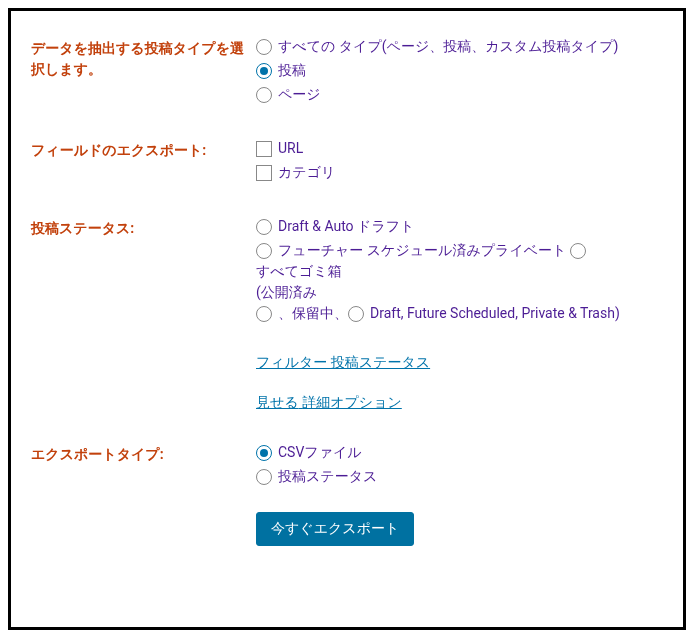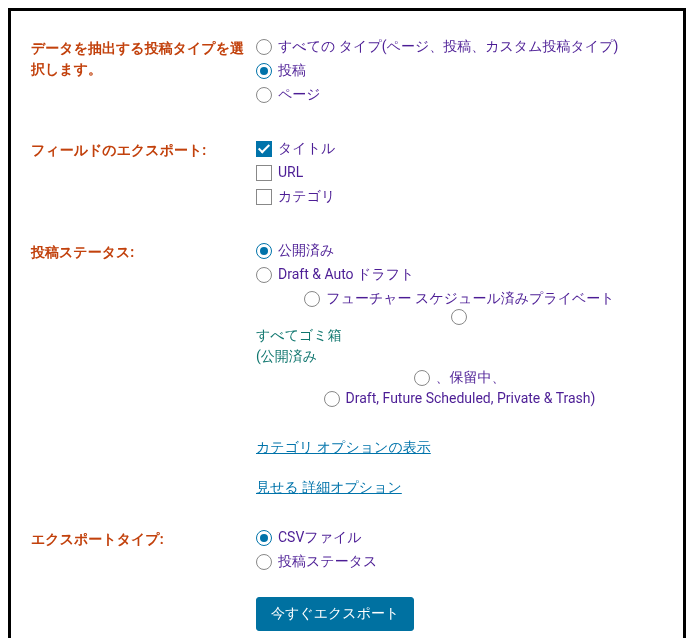--- a/index.html
+++ b/index.html
@@ -94,21 +94,21 @@
       height: 9px;
       border: solid white;
       border-width: 0 2px 2px 0;
       transform: rotate(45deg);
     }
     .option-label {
       color: #4c1d95;
       cursor: pointer;
     }
     .status-note {
-      color: #0f766e;
+      color: #4c1d95;
       line-height: 1.5;
     }
     .link-row {
       margin-bottom: 22px;
     }
     .link-row a {
       color: #0073aa;
       text-decoration: underline;
     }
     .button-row {
@@ -120,21 +120,20 @@
       border: 1px solid #0071a1;
       padding: 7px 14px;
       font-size: 14px;
       cursor: pointer;
       border-radius: 3px;
     }
     .flex-wrap {
       display: flex;
       flex-wrap: wrap;
       align-items: center;
-      flex-direction: column;
     }
     .flex-wrap .radio-row {
       margin-bottom: 0;
     }
     .links-section {
       margin-left: 225px;
       margin-bottom: 30px;
     }
   </style>
 </head>
@@ -157,41 +156,33 @@
         <input type="radio" name="posttype" class="radio-input" style="">
         <span class="option-label">ページ</span>
       </div>
     </div>
   </div>
 
   <div class="form-row">
     <div class="form-label">フィールドのエクスポート:</div>
     <div class="form-controls">
       <div class="checkbox-row">
-        <input type="checkbox" class="checkbox-input" checked="" style="">
-        <span class="option-label">タイトル</span>
-      </div>
-      <div class="checkbox-row">
         <input type="checkbox" class="checkbox-input" style="">
         <span class="option-label">URL</span>
       </div>
       <div class="checkbox-row">
         <input type="checkbox" class="checkbox-input" style="">
         <span class="option-label">カテゴリ</span>
       </div>
     </div>
   </div>
 
   <div class="form-row">
     <div class="form-label">投稿ステータス:</div>
     <div class="form-controls">
-      <div class="radio-row">
-        <input type="radio" name="status" class="radio-input" checked="" style="">
-        <span class="option-label">公開済み</span>
-      </div>
       <div class="radio-row">
         <input type="radio" name="status" class="radio-input" style="">
         <span class="option-label">Draft &amp; Auto ドラフト</span>
       </div>
       <div class="flex-wrap">
         <div class="radio-row inline">
           <input type="radio" name="status" class="radio-input" style="">
           <span class="option-label">フューチャー スケジュール済みプライベート</span>
         </div>
         <div class="radio-row inline" style="margin-left:4px;">
@@ -208,21 +199,21 @@
         <div class="radio-row inline">
           <input type="radio" name="status" class="radio-input" style="">
           <span class="option-label">Draft, Future Scheduled, Private &amp; Trash)</span>
         </div>
       </div>
     </div>
   </div>
 
   <div class="links-section">
     <div class="link-row">
-      <a href="#">カテゴリ オプションの表示</a>
+      <a href="#">フィルター 投稿ステータス</a>
     </div>
     <div class="link-row">
       <a href="#"><span>見せる</span> <span>詳細オプション</span></a>
     </div>
   </div>
 
   <div class="form-row">
     <div class="form-label">エクスポートタイプ:</div>
     <div class="form-controls">
       <div class="radio-row">

